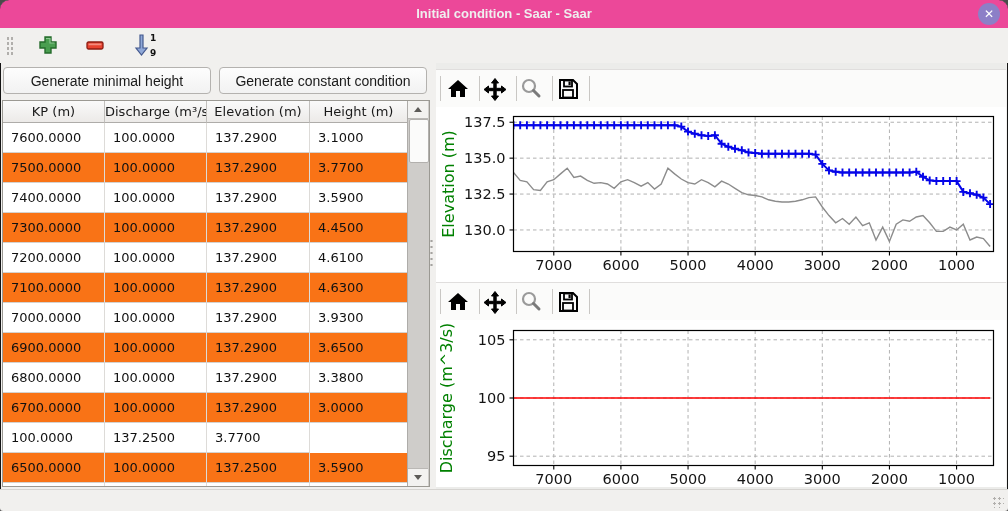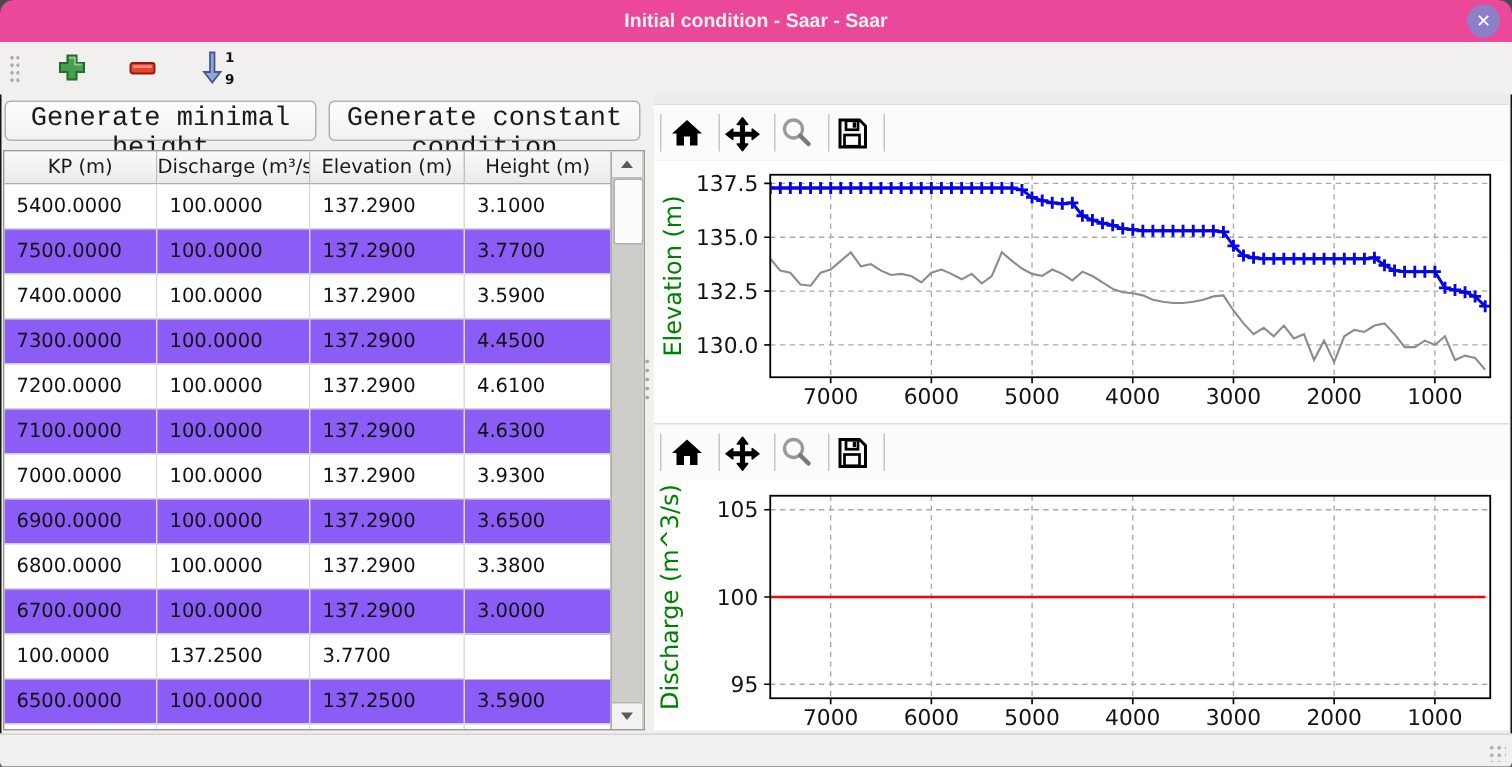--- a/index.html
+++ b/index.html
@@ -8,28 +8,28 @@
   .titlebar{position:absolute;left:0;top:0;width:100%;height:28px;background:#ec4899;border-radius:9px 9px 0 0;}
   .titlebar .title{position:absolute;left:0;right:0;top:0;height:28px;line-height:28px;text-align:center;color:#efefef;font-size:13px;font-family:"Liberation Sans",sans-serif;font-weight:700;}
   .close-btn{position:absolute;right:8px;top:3px;width:22px;height:22px;border-radius:50%;background:#8c7fc7;color:#fff;text-align:center;line-height:22px;font-size:12px;cursor:pointer;}
   
   .app-toolbar{position:absolute;left:0;top:28px;width:100%;height:35px;background:#f1f0ee;}
   .grip-dots{position:absolute;left:6px;top:8px;width:7px;height:20px;
     background-image:radial-gradient(#b1afac 1px,transparent 1.2px);background-size:4px 5px;}
   .tbtn{position:absolute;top:3px;width:28px;height:28px;display:flex;align-items:center;justify-content:center;cursor:pointer;}
   
   .gen-btn{position:absolute;top:67px;height:27px;width:208px;background:linear-gradient(#fdfdfd,#f2f2f2);
-    border:1px solid #b4b2af;border-radius:4px;font-size:18px;color:#1a1a1a;font-family:Liberation Mono, monospace;cursor:pointer;}
+    border:1px solid #b4b2af;border-radius:4px;font-size:14px;color:#1a1a1a;font-family:Liberation Sans, sans-serif;cursor:pointer;}
   .table-wrap{position:absolute;left:2px;top:100px;width:428px;height:387px;background:#fff;border:1px solid #9b9993;box-sizing:border-box;overflow:hidden;}
   .thead{position:absolute;left:0;top:0;right:21px;height:22px;display:grid;grid-template-columns:102px 102px 103px 1fr;}
   .hcell{background:linear-gradient(#fafafa,#eceae8);border-right:1px solid #c2c0bd;border-bottom:1px solid #aeaca9;
     font-size:13px;color:#1a1a1a;text-align:center;line-height:21px;overflow:hidden;white-space:nowrap;}
   .tbody{position:absolute;left:0;top:22px;right:21px;bottom:0;}
   .trow{display:grid;grid-template-columns:102px 102px 103px 1fr;height:30px;}
-  .trow.alt .tcell{background:#8b5cf6;}
+  .trow.alt .tcell{background:#f97316;}
   .tcell{background:#fff;border-right:1px solid #dddbd8;border-bottom:1px solid #d4d2cf;font-size:13px;color:#111;
     padding-left:8px;line-height:29px;overflow:hidden;white-space:nowrap;}
   
   .vscroll{position:absolute;top:0;right:0;bottom:0;width:21px;background:#cfcdca;border-left:1px solid #aeaca9;}
   .sb-btn{position:absolute;left:0;width:20px;height:17px;background:#f3f2f0;display:flex;align-items:center;justify-content:center;cursor:pointer;}
   .sb-btn.up{top:0;border-bottom:1px solid #bab8b5;}
   .sb-btn.down{bottom:0;border-top:1px solid #bab8b5;}
   .tri-up{width:0;height:0;border-left:4px solid transparent;border-right:4px solid transparent;border-bottom:5px solid #5c5a57;}
   .tri-down{width:0;height:0;border-left:4px solid transparent;border-right:4px solid transparent;border-top:5px solid #5c5a57;}
   .sb-thumb{position:absolute;left:1px;top:18px;width:18px;height:42px;background:#fbfbfa;border:1px solid #b2b0ad;border-radius:2px;cursor:pointer;}
@@ -89,21 +89,21 @@
 
   <div class="table-wrap">
     <div class="thead" id="thead">
         <div class="hcell">KP (m)</div>
         <div class="hcell">Discharge (m³/s)</div>
         <div class="hcell">Elevation (m)</div>
         <div class="hcell">Height (m)</div>
       </div>
     <div class="tbody" id="tbody">
         <div class="trow">
-          <div class="tcell">5400.0000</div>
+          <div class="tcell">7600.0000</div>
           <div class="tcell">100.0000</div>
           <div class="tcell">137.2900</div>
           <div class="tcell">3.1000</div>
         </div>
         <div class="trow alt">
           <div class="tcell">7500.0000</div>
           <div class="tcell">100.0000</div>
           <div class="tcell">137.2900</div>
           <div class="tcell">3.7700</div>
         </div>

